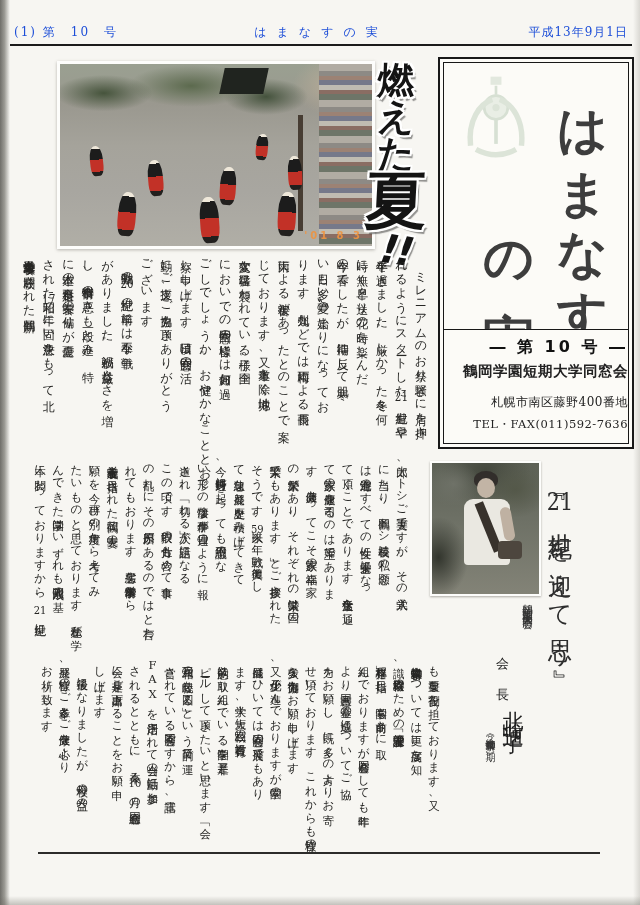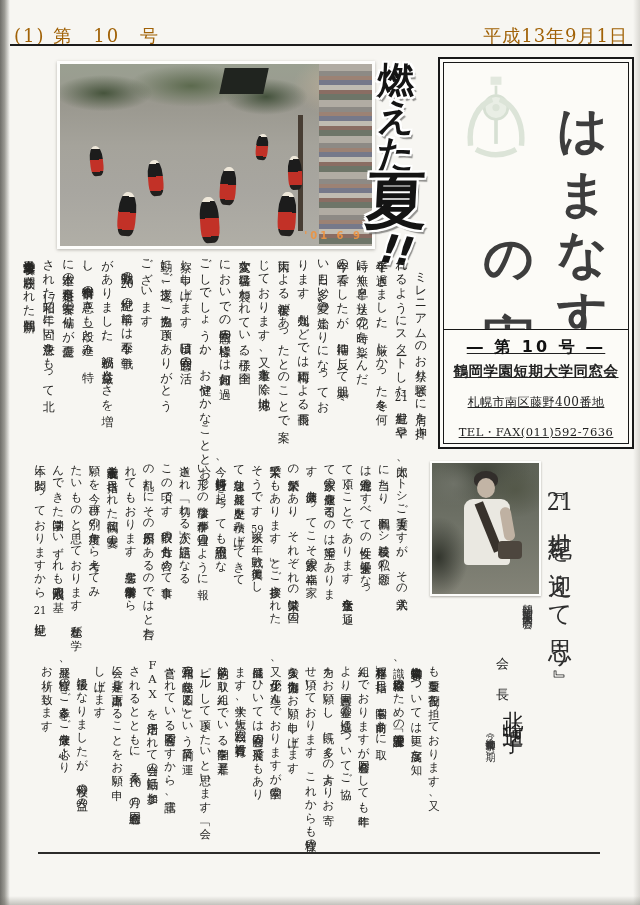--- a/index.html
+++ b/index.html
@@ -10,21 +10,21 @@
     color:#222;
   }
   
   .scan-left{position:absolute;left:0;top:0;width:10px;height:100%;
     background:linear-gradient(90deg,#6f6e69 0%,#9b9a94 45%,rgba(190,189,183,0) 100%);}
   .scan-right{position:absolute;right:0;top:0;width:7px;height:100%;
     background:linear-gradient(270deg,rgba(150,148,140,.30),rgba(150,148,140,0));}
   .scan-bottom{position:absolute;left:0;bottom:0;width:100%;height:9px;
     background:linear-gradient(0deg,rgba(110,108,100,.38),rgba(110,108,100,0));}
   
-  .header{position:absolute;top:24px;left:14px;right:12px;height:18px;font-size:18px;color:#a16207;}
+  .header{position:absolute;top:24px;left:14px;right:12px;height:18px;font-size:12px;color:#1d4ed8;}
   .header-issue{position:absolute;left:0;top:0;letter-spacing:2px;}
   .header-title{position:absolute;left:50%;transform:translateX(-50%);top:0;letter-spacing:10px;white-space:nowrap;}
   .header-date{position:absolute;right:0;top:0;letter-spacing:1px;}
   .header-rule{position:absolute;top:44px;left:10px;width:622px;height:2px;background:#1b1b1b;}
   
   .photo1{position:absolute;left:57px;top:61px;width:312px;height:182px;background:#fdfdfb;
     padding:3px;box-shadow:0 1px 3px rgba(60,58,50,.35);}
   .photo1-img{position:relative;width:100%;height:100%;overflow:hidden;
     background:
       radial-gradient(70px 26px at 14% 16%,#46543c 0%,rgba(70,84,60,0) 70%),
@@ -70,27 +70,27 @@
   
   .nameplate{position:absolute;left:438px;top:57px;width:192px;height:388px;
     border:2px solid #181818;background:#fcfbf7;}
   .nameplate-inner{position:absolute;inset:3px;border:1px solid #181818;}
   .np-title{position:relative;height:266px;border-bottom:1px solid #181818;overflow:hidden;}
   .np-logo{position:absolute;left:6px;top:10px;width:92px;height:100px;opacity:.55;}
   .np-cal-main{position:absolute;right:20px;top:12px;writing-mode:vertical-rl;
     font-size:50px;font-weight:bold;color:#3d3d3d;line-height:1;letter-spacing:3px;}
   .np-cal-sub{position:absolute;right:94px;top:146px;writing-mode:vertical-rl;
     font-size:50px;font-weight:bold;color:#3d3d3d;line-height:1;letter-spacing:4px;}
-  .np-info{position:relative;text-align:center;padding-top:7px;text-decoration:underline;}
+  .np-info{position:relative;text-align:right;padding-top:7px;}
   .np-issue{font-family:"DejaVu Sans","Liberation Sans",sans-serif;font-size:16px;font-weight:bold;letter-spacing:3px;color:#111;}
   .np-pub{font-size:11px;margin-top:4px;letter-spacing:1px;}
   .np-org{font-family:"DejaVu Sans","Liberation Sans",sans-serif;font-size:14.5px;font-weight:bold;margin-top:4px;letter-spacing:.5px;}
   .np-addr{font-size:12px;margin-top:13px;letter-spacing:.5px;}
   .np-loc{font-family:"DejaVu Sans","Liberation Sans",sans-serif;font-size:14.5px;font-weight:bold;margin-top:3px;letter-spacing:1px;}
-  .np-tel{font-size:11.5px;margin-top:14px;letter-spacing:.5px;}
+  .np-tel{font-size:11.5px;margin-top:6px;letter-spacing:.5px;}
   
   .band{position:absolute;writing-mode:vertical-rl;color:#262624;}
   .band p{margin:0;white-space:nowrap;letter-spacing:.3px;}
   .band1{left:18px;top:251px;width:412px;height:206px;font-size:12px;line-height:19.6px;}
   .band2{left:30px;top:457px;width:381px;height:201px;font-size:11.5px;line-height:18.1px;}
   .band3{left:36px;top:658px;width:406px;height:192px;font-size:11.5px;line-height:17.6px;}
   .tcy{text-combine-upright:all;-webkit-text-combine:horizontal;}
   .up{text-orientation:upright;}
   
   .a2-title{position:absolute;left:544px;top:486px;writing-mode:vertical-rl;
@@ -118,39 +118,40 @@
 </style>
 </head>
 <body>
 
 <div class="scan-left"></div>
 <div class="scan-right"></div>
 <div class="scan-bottom"></div>
 
 <div class="header">
   <span class="header-issue">(1) 第　10　号</span>
+  <span class="header-title">はまなすの実</span>
   <span class="header-date">平成13年9月1日</span>
 </div>
 <div class="header-rule"></div>
 
 <div class="photo1">
   <div class="photo1-img">
     <div class="p1-crowd"></div>
     <div class="p1-pole"></div>
     <div class="p1-flag"></div>
     <div class="p1-orange"></div>
     <div class="fig f1"></div>
     <div class="fig f2"></div>
     <div class="fig f3"></div>
     <div class="fig f4"></div>
     <div class="fig f5"></div>
     <div class="fig f6"></div>
     <div class="fig f7"></div>
     <div class="fig f8"></div>
-    <div class="p1-stamp">'01 6 9</div>
+    <div class="p1-stamp">'01 8 3</div>
   </div>
 </div>
 
 <div class="headline">
     <div class="hl-char">燃</div>
     <div class="hl-char">え</div>
     <div class="hl-char">た</div>
     <div class="hl-char">夏</div>
     <div class="hl-char">!!</div>
   </div>

